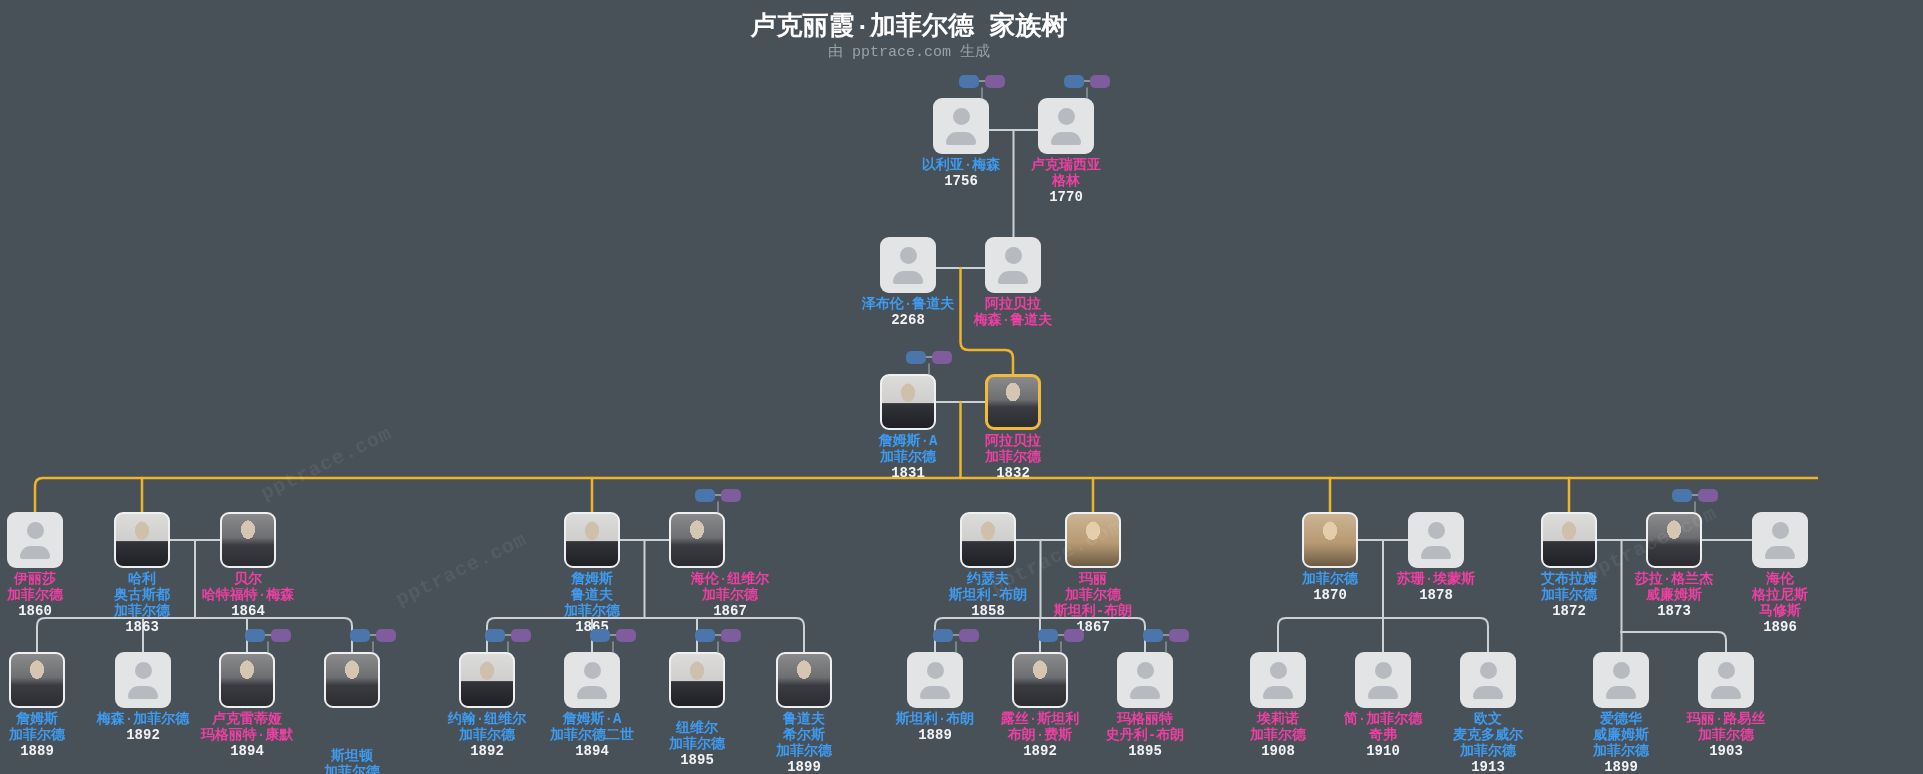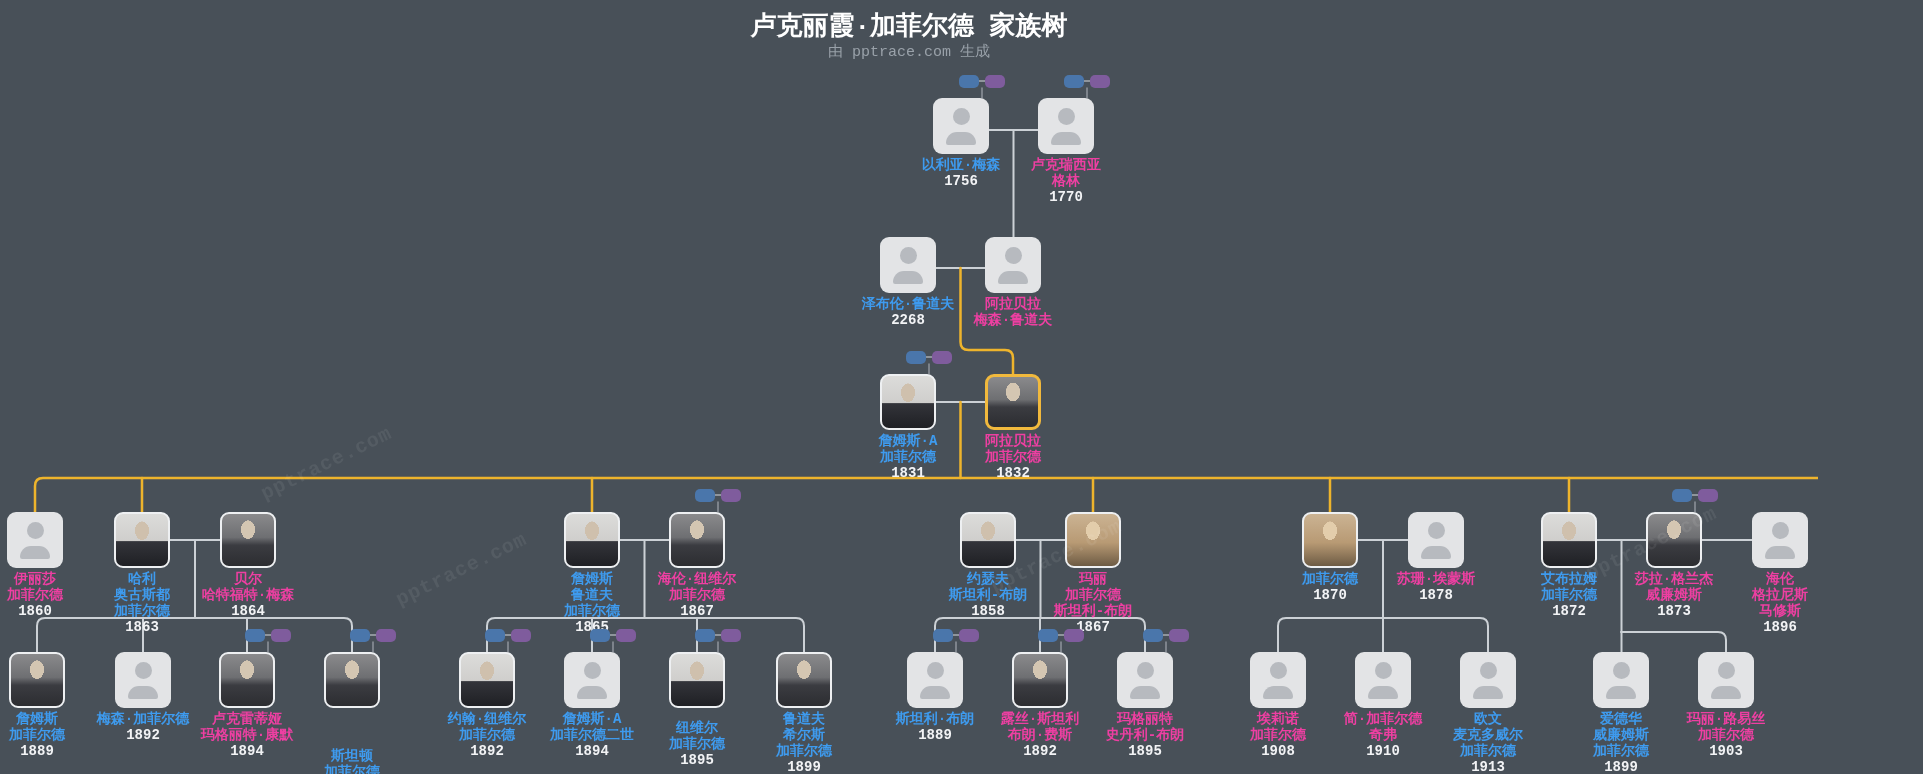--- a/index.html
+++ b/index.html
@@ -177,21 +177,21 @@
         <span class="yr">1864</span>
       </div>
       <div class="card photo light" style="left: 564px; top: 512px;"></div>
       <div class="label m" style="left: 527px; top: 571px;">
         <span class="nm">詹姆斯</span>
         <span class="nm">鲁道夫</span>
         <span class="nm">加菲尔德</span>
         <span class="yr">1865</span>
       </div>
       <div class="card photo dark" style="left: 669px; top: 512px;"></div>
-      <div class="label f" style="left: 632px; top: 571px;">
+      <div class="label f" style="left: 665px; top: 571px;">
         <span class="nm">海伦·纽维尔</span>
         <span class="nm">加菲尔德</span>
         <span class="yr">1867</span>
       </div>
       <div class="pair" style="left: 695px; top: 489px;">
         <div class="pb"></div>
         <div class="pp"></div>
       </div>
       <div class="card photo light" style="left: 960px; top: 512px;"></div>
       <div class="label m" style="left: 923px; top: 571px;">

